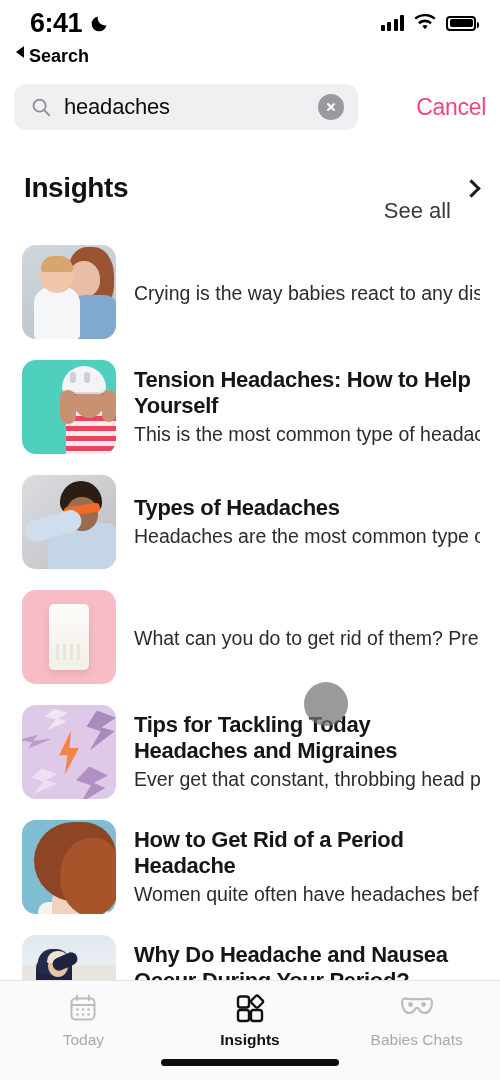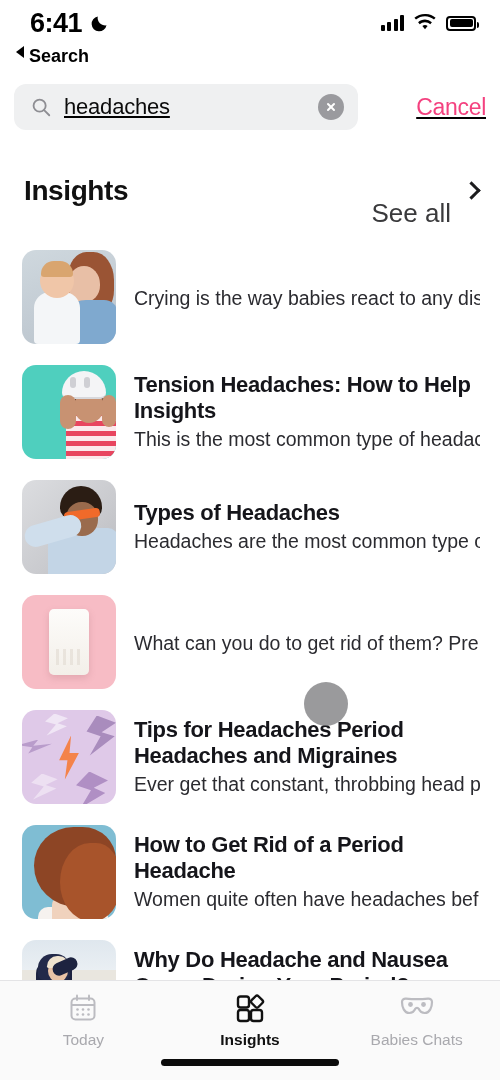--- a/index.html
+++ b/index.html
@@ -30,42 +30,42 @@
   .battery { width: 30px; height: 15px; border: 2px solid #000; border-radius: 4px; position: relative; }
   .battery::after { content:""; position:absolute; right:-5px; top:4px; width:2.5px; height:6px; background:#000; border-radius:0 2px 2px 0; }
   .battery i { position: absolute; left: 1.5px; top: 1.5px; bottom: 1.5px; width: 23px; background: #000; border-radius: 2px; display:block; }
 
   
   .back-row { display: flex; align-items: flex-start; gap: 5px; padding: 0 0 0 16px; height: 24px; margin-top: -6px; }
   .back-tri { width: 0; height: 0; border-top: 6px solid transparent; border-bottom: 6px solid transparent; border-right: 8px solid #000; }
   .back-label { font-size: 18px; font-weight: 600; color: #000; }
 
   
-  .search-row { display: flex; align-items: center; gap: 22px; padding: 14px 12px 10px 14px; text-decoration: underline; }
+  .search-row { display: flex; align-items: center; gap: 22px; padding: 14px 12px 10px 14px; }
   .search-field {
     flex: 1; height: 46px; background: #eff0f1; border-radius: 12px;
     display: flex; align-items: center; padding: 0 14px 0 16px; gap: 12px;
   }
   .search-glass { width: 22px; height: 22px; flex: 0 0 auto; }
   .search-text { flex: 1; font-size: 22px; color: #0b0b0b; letter-spacing: -0.2px; }
   .clear-btn {
     width: 26px; height: 26px; border-radius: 50%; background: #9a9a9e;
     display: flex; align-items: center; justify-content: center; flex: 0 0 auto;
   }
   .clear-btn svg { display: block; }
   .cancel-btn { font-size: 23px; color: #f4417f; letter-spacing: -0.3px; padding-right: 2px; margin-left: 36px; }
 
   
   .section-head {
     display: flex; align-items: center; justify-content: space-between;
     padding: 12px 22px 10px 24px;
   }
   .section-title { font-size: 28px; font-weight: 700; color: #111; letter-spacing: -0.4px; }
   .see-all { display: flex; align-items: center; gap: 14px; }
-  .see-all-label { font-size: 26px; color: #3a3a3c; margin-top: 46px; }
+  .see-all-label { font-size: 22px; color: #3a3a3c; margin-top: 46px; }
   .chev { width: 13px; height: 13px; border-right: 3px solid #1c1c1e; border-bottom: 3px solid #1c1c1e; transform: rotate(-45deg); }
 
   
   .list { padding: 0 0 0 0; }
   .insight-row { display: flex; align-items: center; gap: 18px; padding: 0 16px 0 22px; height: 115px; }
   .thumb { width: 94px; height: 94px; border-radius: 14px; flex: 0 0 auto; overflow: hidden; position: relative; }
   .row-text { flex: 1; min-width: 0; padding-right: 4px; }
   .row-title { font-size: 22px; font-weight: 700; color: #15151a; line-height: 1.17; letter-spacing: -0.3px; }
   .row-sub {
     font-size: 19.5px; color: #2b2b30; line-height: 1.25; margin-top: 3px;
@@ -232,21 +232,21 @@
     <div class="insight-row">
       <div class="thumb t-teal">
         <span class="girl-hair"></span>
           <span class="girl-body"></span>
           <span class="girl-face"></span>
         <span class="helmet"></span>
           <span class="arm-l"></span>
           <span class="arm-r"></span>
       </div>
       <div class="row-text">
-        <div class="row-title">Tension Headaches: How to Help Insights</div>
+        <div class="row-title">Tension Headaches: How to Help Yourself</div>
         <div class="row-sub">This is the most common type of headac…</div>
       </div>
     </div>
 
     <div class="insight-row">
       <div class="thumb t-gray">
         <span class="g-shirt"></span>
           <span class="g-hair"></span>
           <span class="g-face"></span>
         <span class="g-band"></span>
@@ -270,21 +270,21 @@
     <div class="insight-row">
       <div class="thumb t-lav">
         <span class="b1"></span>
           <span class="b2"></span>
           <span class="b3"></span>
         <span class="b4"></span>
           <span class="b5"></span>
           <span class="bolt"></span>
       </div>
       <div class="row-text">
-        <div class="row-title">Tips for Headaches Period Headaches and Migraines</div>
+        <div class="row-title">Tips for Tackling Today Headaches and Migraines</div>
         <div class="row-sub">Ever get that constant, throbbing head p…</div>
       </div>
     </div>
 
     <div class="insight-row">
       <div class="thumb t-blue">
         <span class="shoulder"></span>
           <span class="neck"></span>
           <span class="curls"></span>
       </div>

